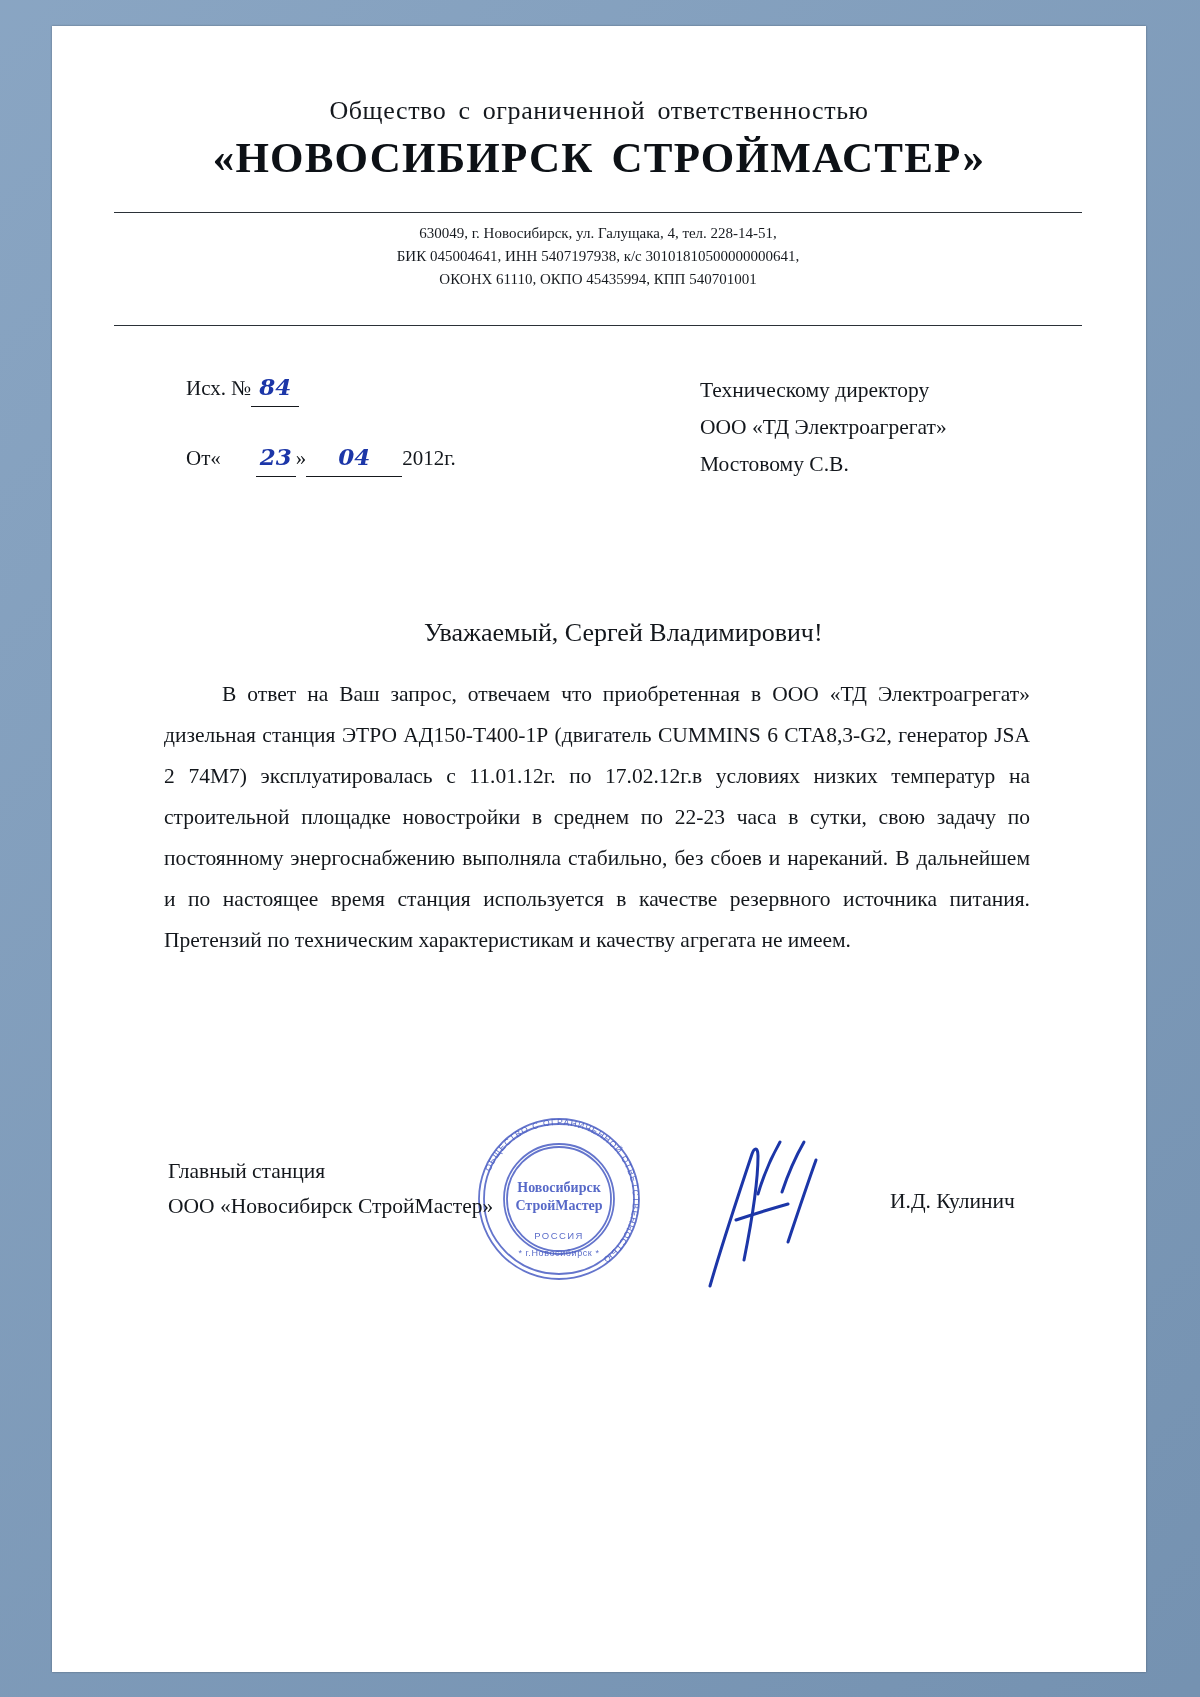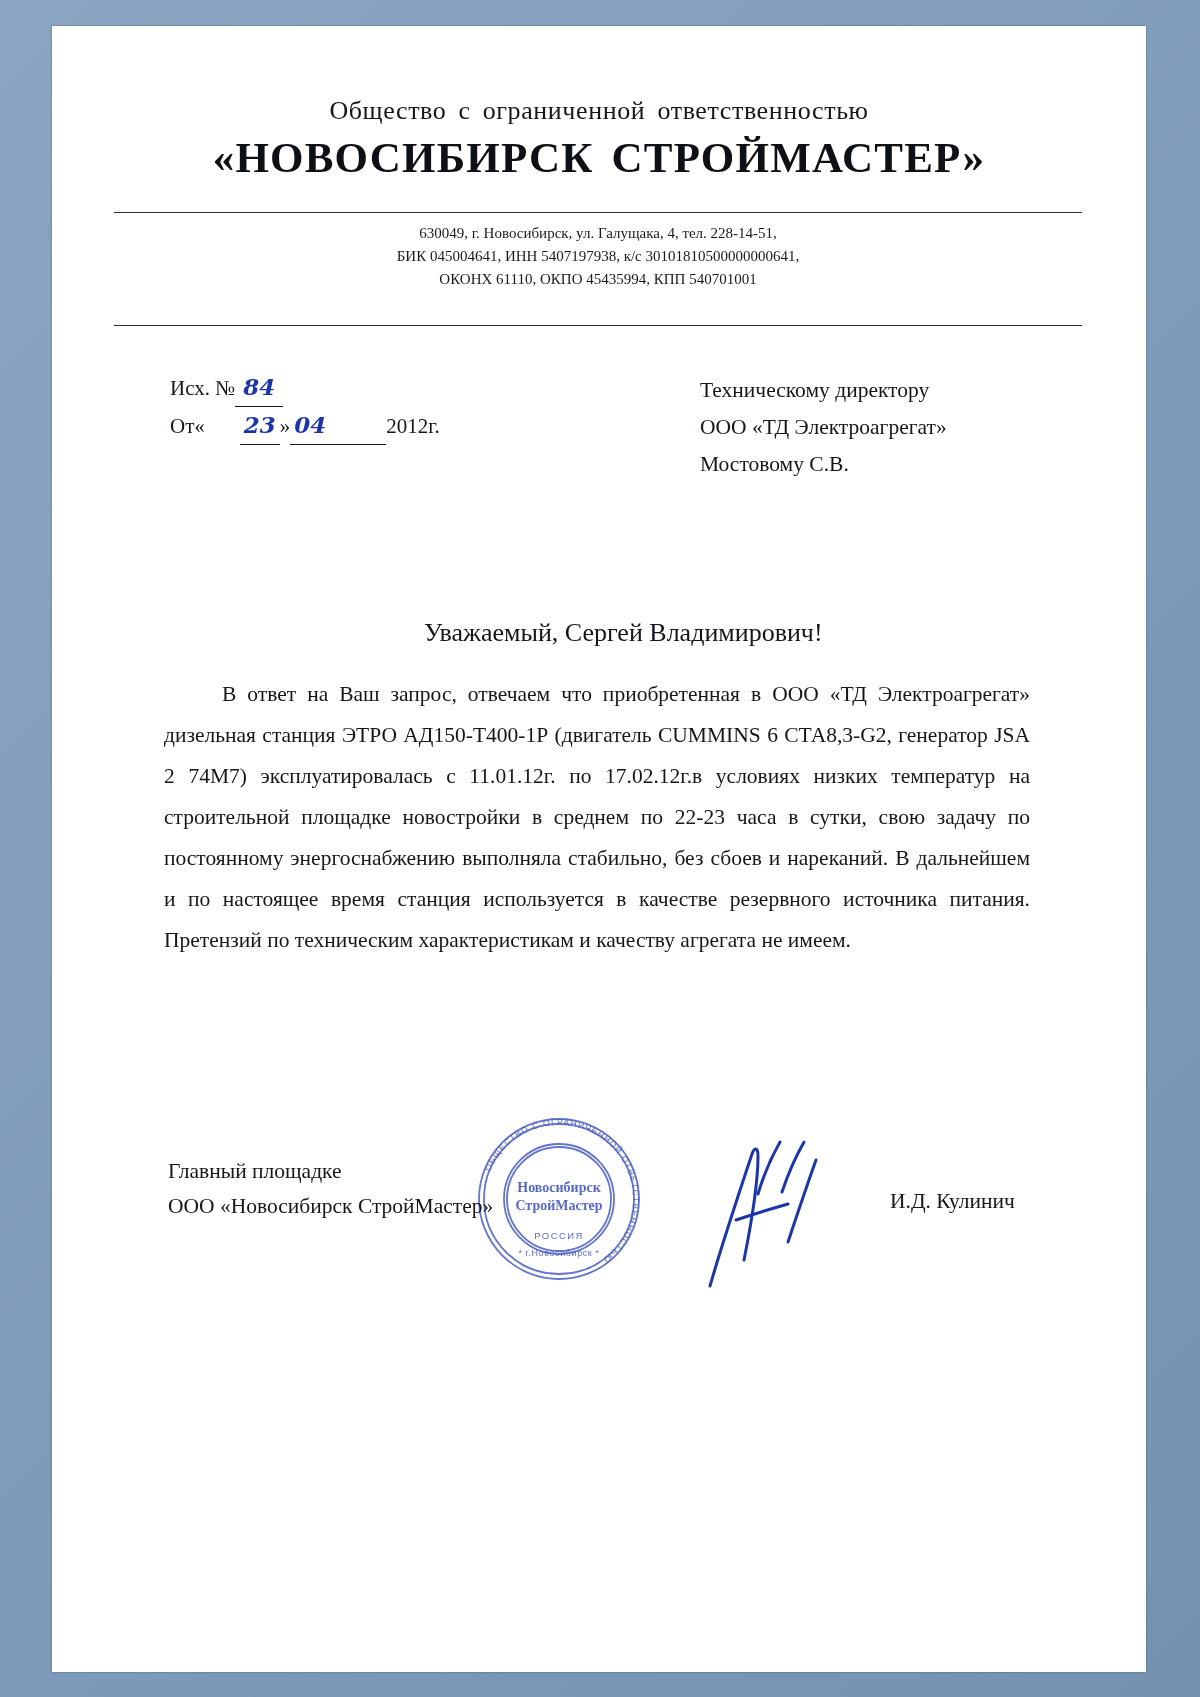--- a/index.html
+++ b/index.html
@@ -91,21 +91,21 @@
     width: 968px;
     text-align: center;
     font-size: 15px;
     line-height: 23px;
     color: #171b20;
   }
 
   
   .ref-block {
     position: absolute;
-    left: 118px;
+    left: 134px;
     top: 343px;
     font-size: 21px;
     line-height: 36px;
     color: #13171c;
   }
   .ref-line {
     display: flex;
     align-items: baseline;
     white-space: pre;
   }
@@ -120,21 +120,22 @@
   .ul-short {
     display: inline-block;
     min-width: 48px;
     border-bottom: 1.6px solid #15181d;
     text-align: center;
   }
   .ul-med {
     display: inline-block;
     min-width: 96px;
     border-bottom: 1.6px solid #15181d;
-    text-align: left;
+    text-align: center;
+    margin-top: 32px;
   }
   .ul-tiny {
     display: inline-block;
     min-width: 28px;
     border-bottom: 1.6px solid #15181d;
     text-align: right;
     margin-left: 35px;
   }
 
   .addressee {
@@ -288,19 +289,19 @@
           <path d="M18,152 C30,110 46,62 60,20 C62,14 66,12 66,22 C66,52 58,96 52,126"></path>
           <path d="M44,86 C62,80 82,74 96,70"></path>
           <path d="M66,60 C72,40 80,22 88,8"></path>
           <path d="M90,58 C96,40 104,22 112,8"></path>
           <path d="M96,108 C104,84 114,54 124,26"></path>
         </g>
       </svg>
     </div>
 
     <div class="sign-block">
-      <div>Главный площадке</div>
+      <div>Главный станция</div>
       <div>ООО «Новосибирск СтройМастер»</div>
     </div>
     <div class="signer-name">И.Д. Кулинич</div>
 
   </div>
 </div>
 
 </body></html>

